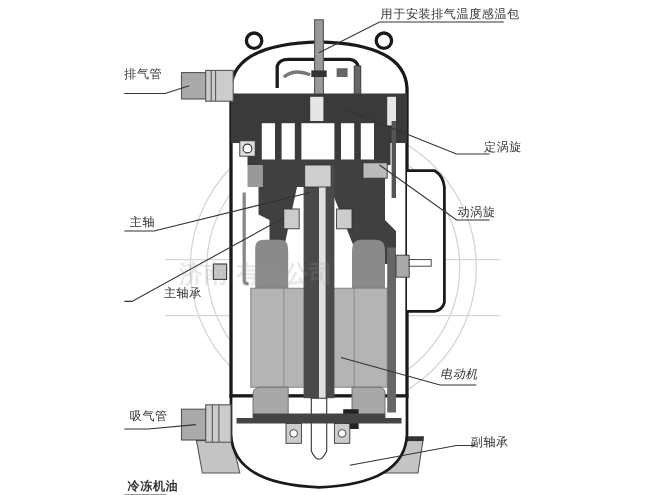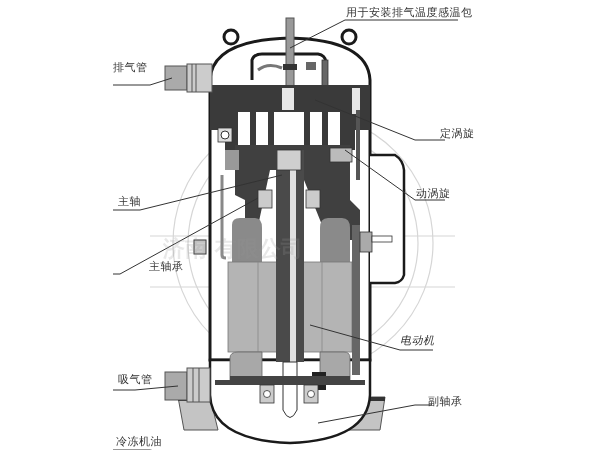--- a/index.html
+++ b/index.html
@@ -140,14 +140,14 @@
   
   <div class="lbl" style="left:346px; top:6px;">用于安装排气温度感温包</div>
   <div class="lbl" style="left:113px; top:61px;text-align:center;">排气管</div>
   <div class="lbl" style="left:440px; top:127px;">定涡旋</div>
   <div class="lbl" style="left:118px; top:195px;text-align:right;">主轴</div>
   <div class="lbl" style="left:416px; top:187px;font-family:Liberation Serif, serif;">动涡旋</div>
   <div class="lbl" style="left:133px; top:260px;margin-left:16px;">主轴承</div>
   <div class="lbl" style="left:400px; top:334px;font-style:italic;">电动机</div>
   <div class="lbl" style="left:118px; top:374px;font-family:Liberation Mono, monospace;">吸气管</div>
   <div class="lbl" style="left:396px; top:395px;margin-left:32px;">副轴承</div>
-  <div class="lbl" style="left:116px; top:435px;">冷冻机油</div>
+  <div class="lbl" style="left:116px; top:435px;font-weight:bold;">冷冻机油</div>
 </div>
 
 </body></html>

